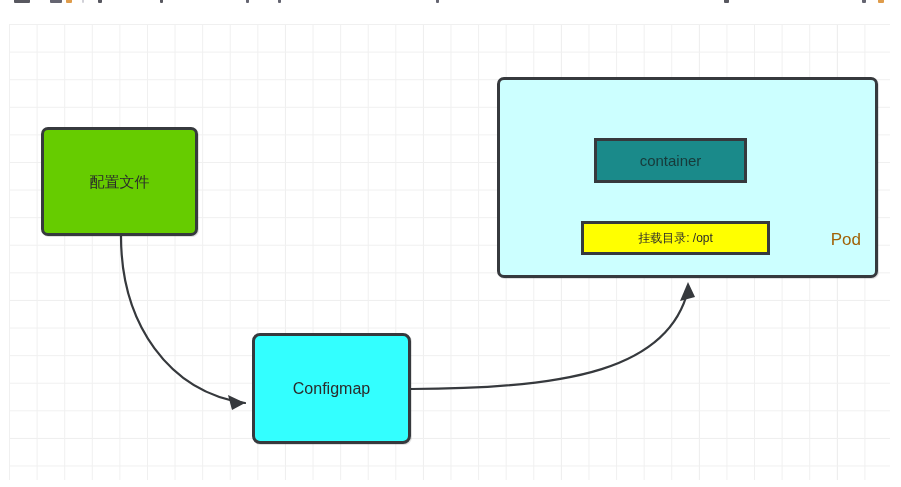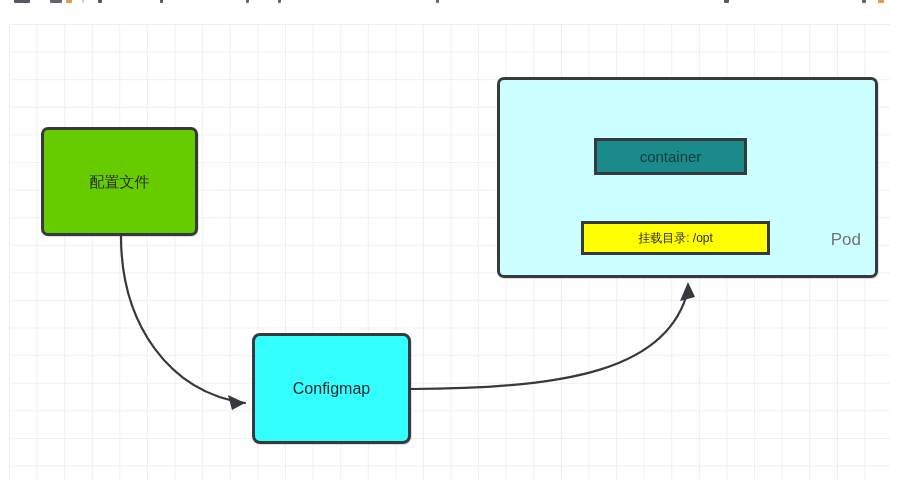--- a/index.html
+++ b/index.html
@@ -102,29 +102,29 @@
     border: 3px solid #36393d;
     border-radius: 7px;
     display: block;
     box-shadow: 1px 1px 0 rgba(0,0,0,.12);
   }
   #pod-label {
     position: absolute;
     right: 14px;
     bottom: 25px;
     font-size: 17px;
-    color: #737373;
+    color: #a16207;
   }
 
   
   #node-container {
     left: 94px;
     top: 58px;
     width: 153px;
-    height: 37px;
+    height: 45px;
     background: #1a8a8a;
     border: 3px solid #36393d;
     font-size: 15px;
     color: #173a3a;
   }
 
   
   #node-mount-dir {
     left: 81px;
     top: 141px;

